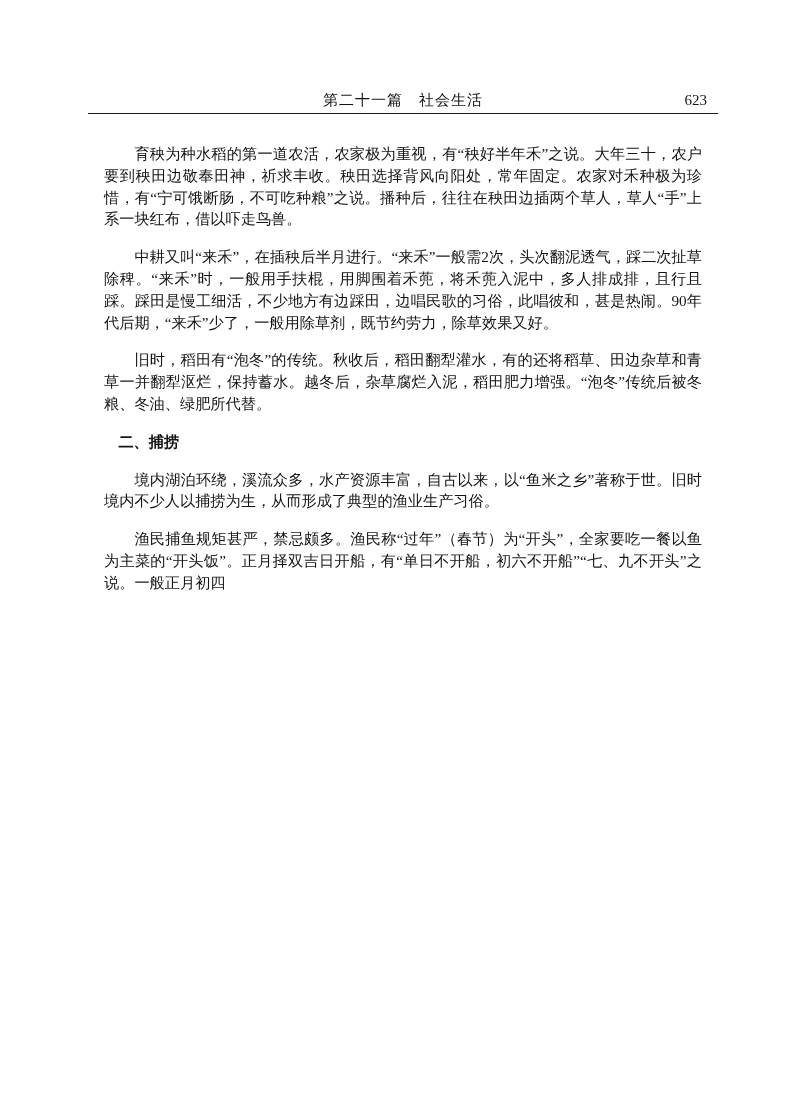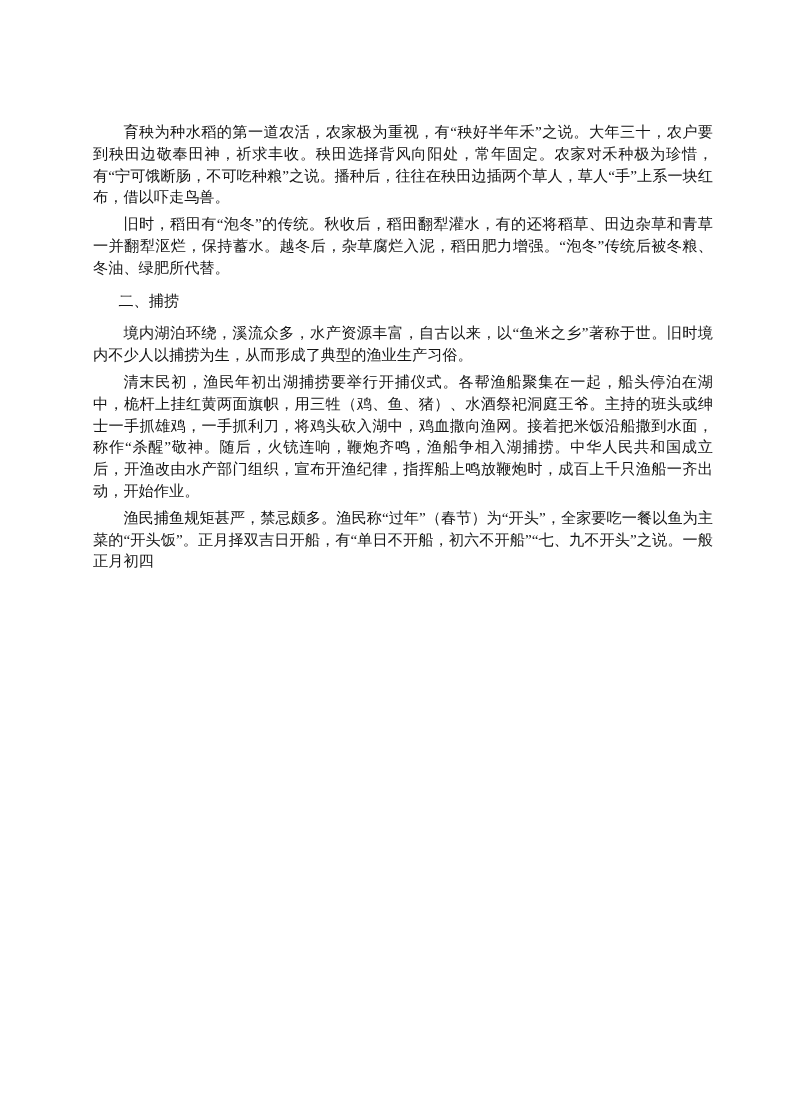--- a/index.html
+++ b/index.html
@@ -43,44 +43,48 @@
     right: 11px;
     top: 0;
   }
   .body-text {
     margin-top: 29px;
     font-size: 15.2px;
     line-height: 21.8px;
     text-align: justify;
   }
   .body-text p {
-    margin: 5px;
+    margin: 16px;
     padding: 0;
     text-indent: 2em;
   }
   .section-heading {
-    font-weight: normal;
+    font-weight: bold;
     text-indent: 2em;
     margin: 11px 0 11px 0;
     font-size: 15.2px;
     line-height: 21.8px;
   }
 </style>
 </head>
 <body>
 
 <div class="page">
   <div class="content">
 
+    <div class="running-header">
+      <span class="chapter-title">第二十一篇　社会生活</span>
+      <span class="page-number">623</span>
+    </div>
 
     <div class="body-text">
       <p>育秧为种水稻的第一道农活，农家极为重视，有“秧好半年禾”之说。大年三十，农户要到秧田边敬奉田神，祈求丰收。秧田选择背风向阳处，常年固定。农家对禾种极为珍惜，有“宁可饿断肠，不可吃种粮”之说。播种后，往往在秧田边插两个草人，草人“手”上系一块红布，借以吓走鸟兽。</p>
+      <p>中耕又叫“来禾”，在插秧后半月进行。“来禾”一般需2次，头次翻泥透气，踩二次扯草除稗。“来禾”时，一般用手扶棍，用脚围着禾蔸，将禾蔸入泥中，多人排成排，且行且踩。踩田是慢工细活，不少地方有边踩田，边唱民歌的习俗，此唱彼和，甚是热闹。90年代后期，“来禾”少了，一般用除草剂，既节约劳力，除草效果又好。</p>
       <p>旧时，稻田有“泡冬”的传统。秋收后，稻田翻犁灌水，有的还将稻草、田边杂草和青草一并翻犁沤烂，保持蓄水。越冬后，杂草腐烂入泥，稻田肥力增强。“泡冬”传统后被冬粮、冬油、绿肥所代替。</p>
 
       <div class="section-heading">二、捕捞</div>
 
       <p>境内湖泊环绕，溪流众多，水产资源丰富，自古以来，以“鱼米之乡”著称于世。旧时境内不少人以捕捞为生，从而形成了典型的渔业生产习俗。</p>
-      <p>清末民初，渔民年初出湖捕捞要举行开捕仪式。各帮渔船聚集在一起，船头停泊在湖中，桅杆上挂红黄两面旗帜，用三牲（鸡、鱼、猪）、水酒祭祀洞庭王爷。主持的班头或绅士一手抓雄鸡，一手抓利刀，将鸡头砍入湖中，鸡血撒向渔网。接着把米饭沿船撒到水面，称作“杀醒”敬神。随后，火铳连响，鞭炮齐鸣，渔船争相入湖捕捞。中华人民共和国成立后，开渔改由水产部门组织，宣布开渔纪律，指挥船上鸣放鞭炮时，成百上千只渔船一齐出动，开始作业。</p>
       <p>渔民捕鱼规矩甚严，禁忌颇多。渔民称“过年”（春节）为“开头”，全家要吃一餐以鱼为主菜的“开头饭”。正月择双吉日开船，有“单日不开船，初六不开船”“七、九不开头”之说。一般正月初四</p>
     </div>
 
   </div>
 </div>
 
 </body></html>

